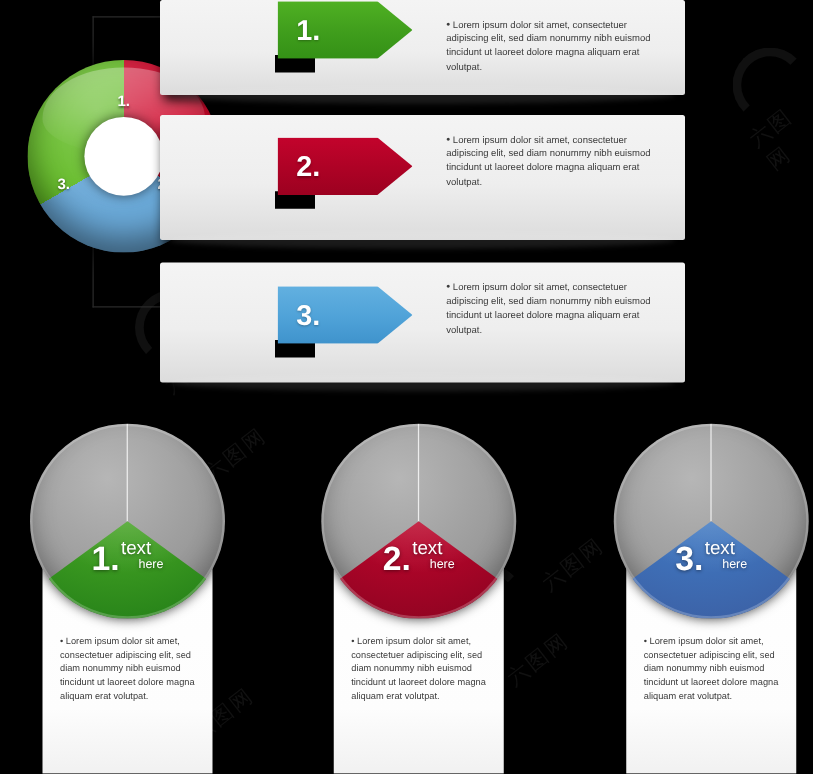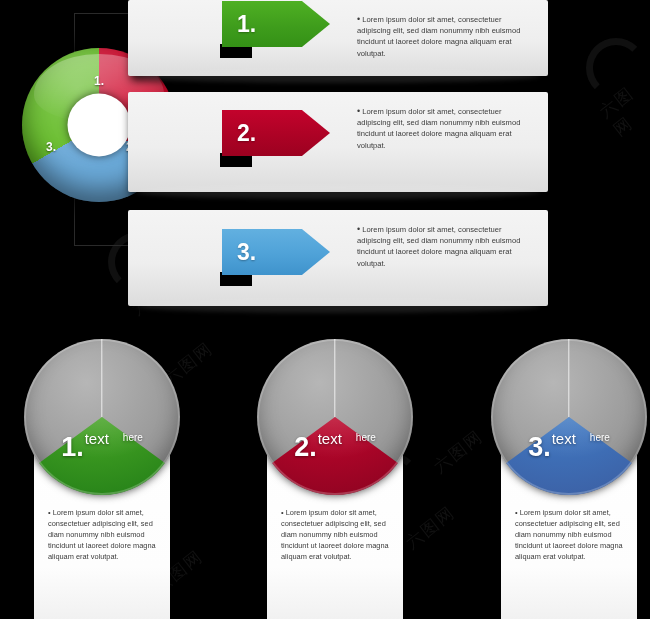--- a/index.html
+++ b/index.html
@@ -68,21 +68,21 @@
      clip-path:polygon(50% 50%, 0% 86.6%, 0 100%, 100% 100%, 100% 86.6%);}
   .circ .wedge .wgloss{position:absolute;left:0;bottom:0;width:100%;height:100%;
      background:radial-gradient(circle at 50% 20%, rgba(255,255,255,.30), rgba(255,255,255,0) 60%);}
   .w1{background:radial-gradient(circle at 45% 15%, #62b437 0%, #3f9d22 48%, #1f7a16 100%);}
   .w2{background:radial-gradient(circle at 45% 15%, #cf1433 0%, #b4052a 48%, #85031f 100%);}
   .w3{background:radial-gradient(circle at 45% 15%, #4f8fd0 0%, #3f74bd 48%, #3b5b9e 100%);}
   .circ .edge{position:absolute;left:0;top:0;width:100%;height:100%;border-radius:50%;
      box-shadow:inset 0 0 0 2px rgba(255,255,255,.22);}
   .circ .lbl{position:absolute;left:0;top:95px;width:100%;display:flex;align-items:flex-start;justify-content:center;}
   .circ .lbl .bignum{color:#fff;font-weight:bold;font-size:27px;line-height:27px;text-shadow:0 1px 3px rgba(0,0,0,.45);}
-  .circ .lbl .stack{display:flex;margin-left:1px;margin-top:-2px;}
+  .circ .lbl .stack{display:flex;flex-direction:column;margin-left:1px;margin-top:-2px;}
   .circ .lbl .stack .t1{color:#fff;font-size:15px;line-height:14px;font-weight:normal;text-shadow:0 1px 3px rgba(0,0,0,.45);}
   .circ .lbl .stack .t2{color:#fff;font-size:10px;line-height:11px;margin-left:14px;text-shadow:0 1px 3px rgba(0,0,0,.45);}
 </style>
 </head>
 <body>
 
 <div id="stage">
 
   <div class="wm wm-spiral" style="left:586px;top:38px;"></div>
   <div class="wm wm-txt" style="left:604px;top:86px;">六图网</div>

